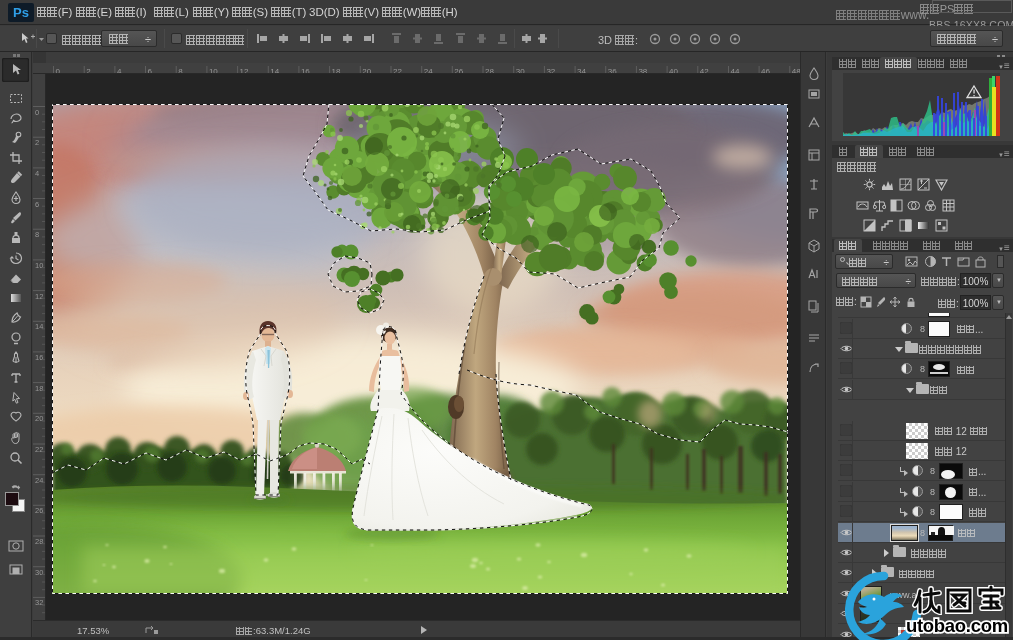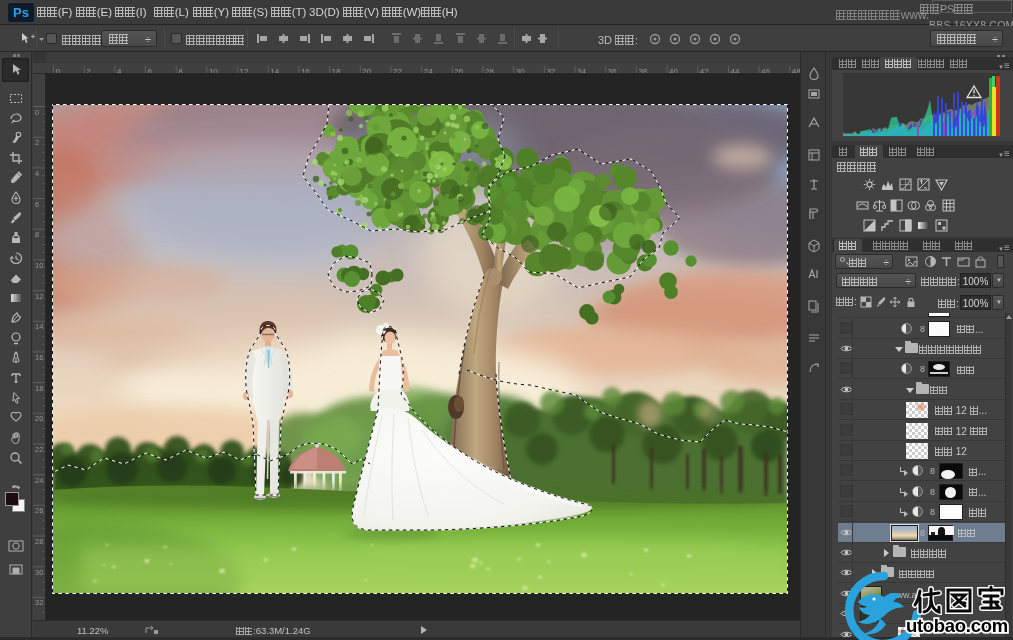--- a/index.html
+++ b/index.html
@@ -1426,28 +1426,20 @@
         <div class="lrow" style="left:6px;top:127.8px;width:167px;">
           <svg width="13" height="9" viewBox="0 0 13 9" style="position:absolute;left:2px;top:5px">
             <path d="M1 4.5 C3 1.5 10 1.5 12 4.5 C10 7.5 3 7.5 1 4.5 Z" fill="none" stroke="#c9c9c9"></path>
             <circle cx="6.5" cy="4.5" r="1.8" fill="#c9c9c9"></circle>
           </svg>
           <div class="eyecol" style="left:14px"></div>
           <div class="tri" style="left:68px;top:8px;border-left:4px solid transparent;border-right:4px solid transparent;border-top:5px solid #ccc"></div>
           <div class="folder" style="left:78px"></div>
           <span class="lname" style="left:92px"><i class="g"></i><i class="g"></i></span>
         </div>
-        <div class="lrow" style="left:6px;top:148.2px;width:167px;">
-          <div class="eyebox"></div>
-          <div class="eyecol" style="left:14px"></div>
-          <div class="thumb checker" style="left:68px">
-            <div style="position:absolute;right:2px;top:1px;width:10px;height:8px;background:radial-gradient(#d99a6c,rgba(220,160,110,0));border-radius:50%"></div>
-          </div>
-          <span class="lname" style="left:97px"><i class="g"></i><i class="g"></i> 12 <i class="g"></i>...</span>
-        </div>
         <div class="lrow" style="left:6px;top:168.6px;width:167px;">
           <div class="eyebox"></div>
           <div class="eyecol" style="left:14px"></div>
           <div class="thumb checker" style="left:68px"></div>
           <span class="lname" style="left:97px"><i class="g"></i><i class="g"></i> 12 <i class="g"></i><i class="g"></i></span>
         </div>
         <div class="lrow" style="left:6px;top:189.0px;width:167px;">
           <div class="eyebox"></div>
           <div class="eyecol" style="left:14px"></div>
           <div class="thumb checker" style="left:68px"></div>
@@ -1548,21 +1540,21 @@
           <div class="eyecol" style="left:14px"></div>
           <div class="thumb checker" style="left:60px">
             <div style="position:absolute;left:3px;top:3px;width:10px;height:10px;background:#c03a2a"></div>
           </div>
         </div>
         <div class="abs" style="left:173px;top:61px;width:7px;height:327px;background:#393939;border-left:1px solid #2e2e2e"></div>
         <div class="abs" style="left:174px;top:63px;width:0;height:0;border-left:3px solid transparent;border-right:3px solid transparent;border-bottom:4px solid #999"></div>
       </div>
     </div>
     <div class="abs" style="left:33px;top:620px;width:767px;height:17px;background:#3a3a3a;border-top:1px solid #2b2b2b;color:#c0c0c0;font-size:9.5px">
-      <span class="abs" style="left:44px;top:4px">11.22%</span>
+      <span class="abs" style="left:44px;top:4px">17.53%</span>
       <svg width="14" height="10" viewBox="0 0 14 10" style="position:absolute;left:112px;top:4px">
         <path d="M1 8 L1 3 L8 3 M6 1 L8 3 L6 5" stroke="#9a9a9a" fill="none"></path>
         <rect x="9" y="5" width="4" height="4" fill="#9a9a9a"></rect>
       </svg>
       <span class="abs" style="left:203px;top:4px"><i class="g"></i><i class="g"></i>:63.3M/1.24G</span>
       <div class="abs" style="left:388px;top:5px;width:0;height:0;border-top:4px solid transparent;border-bottom:4px solid transparent;border-left:6px solid #b5b5b5"></div>
     </div>
     <div class="abs" style="left:0px;top:637px;width:1013px;height:3px;background:#2b2b2b"></div>
     <svg width="90" height="80" viewBox="0 0 90 80" style="position:absolute;left:838px;top:568px">
       <g>

